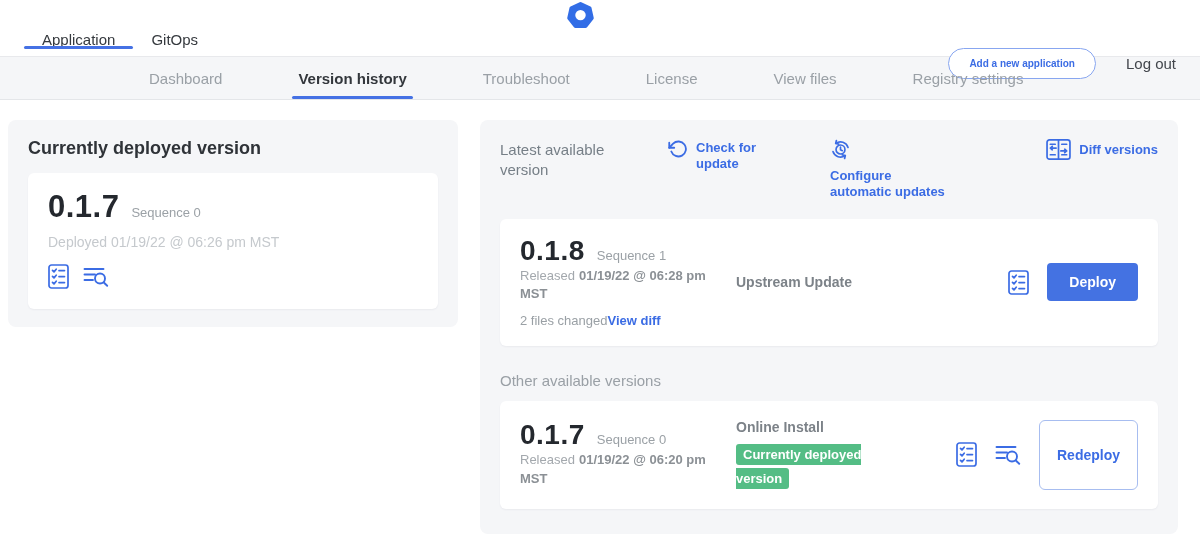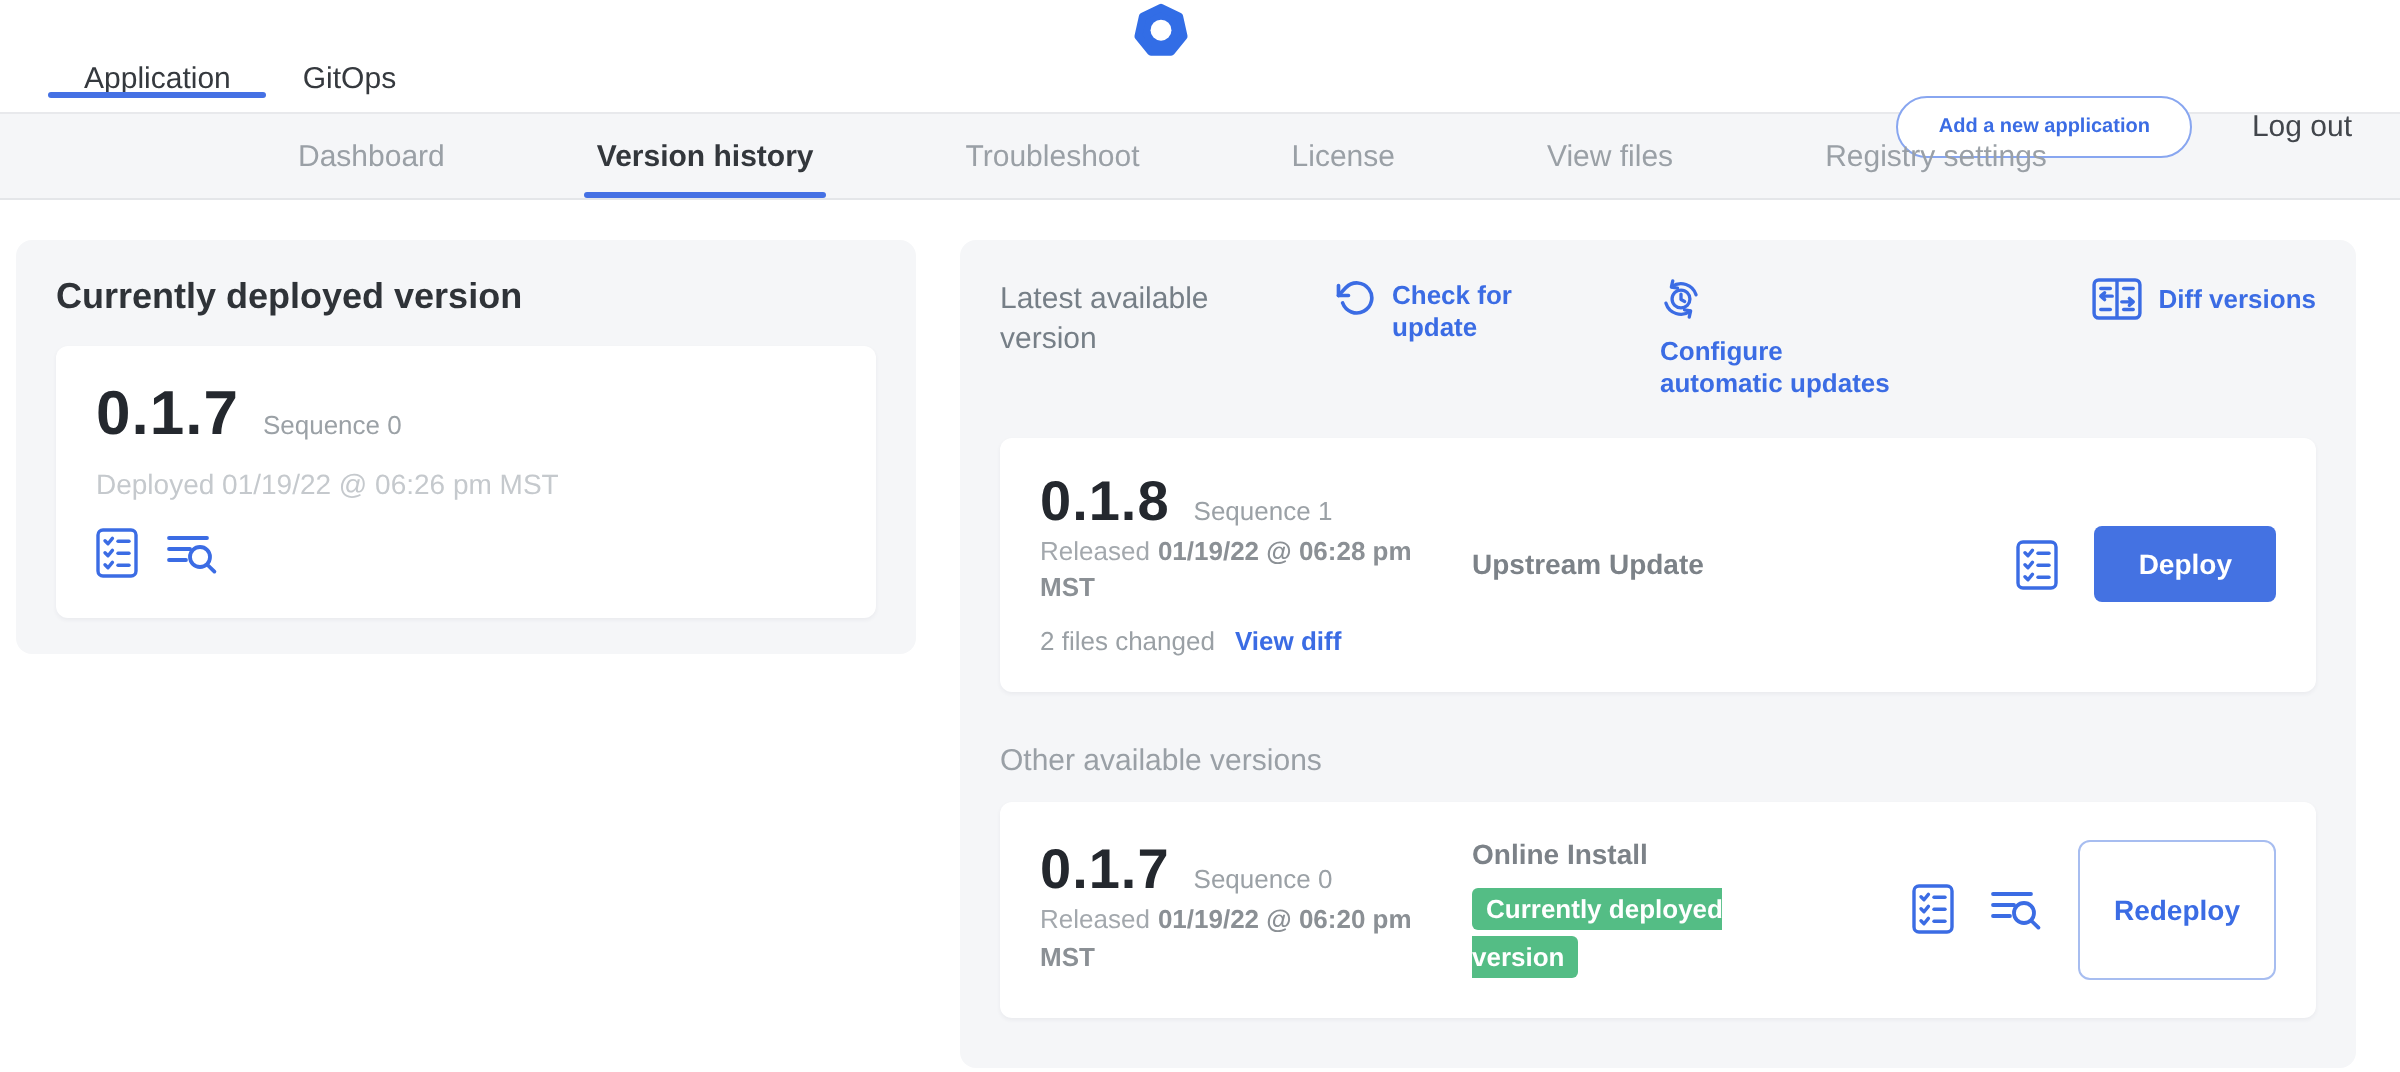--- a/index.html
+++ b/index.html
@@ -51,21 +51,21 @@
   .link-check { margin-left:36px; }  .link-check .link-text { width:66px; }
   .link-config { margin-left:68px;flex-direction:column; } .link-config .link-text { width:124px; }
   .link-diff { margin-left:auto; align-items:center; }
 
   .version-card { display:flex; align-items:center; padding:18px 20px; }
   .vc-left { width:212px; flex:none; }
   .version-card .version-number { font-size:28px; }
   .released { margin:2px 0 0; font-size:13px; line-height:1.45; width:200px; }
   .released .rel-prefix { color:#a3a8ad; margin-right:4px; }
   .released .rel-date { color:#8b9095; font-weight:700; }
-  .files-row { margin-top:9px; font-size:13px; color:#9aa0a5; display:flex; gap:10px;align-items:flex-end; }
+  .files-row { margin-top:9px; font-size:13px; color:#9aa0a5; display:flex; gap:0;align-items:flex-end; }
   .view-diff { color:#3b6ce4; font-weight:600; cursor:pointer; }
   .vc-middle { flex:1; font-size:14px; font-weight:600; color:#7c8288; padding-left:4px; }
   .vc-middle .source { margin:0; }
   .badge-wrap { width:148px; margin-top:8px; line-height:1.7; }
   .deployed-badge { display:inline; background:#54bd85; color:#fff; font-size:13px; font-weight:600; padding:3px 7px; border-radius:3px; }
   .vc-right { display:flex; align-items:center; gap:18px; flex:none; }
   .deploy-btn { background:#4472e2; color:#fff; border:none; border-radius:4px; font-size:14px; font-weight:700; padding:11px 22px; cursor:pointer; font-family:inherit; }
   .redeploy-btn { background:#fff; color:#3b6ce4; border:1px solid #a7bdf0; border-radius:6px; font-size:14px; font-weight:700; padding:26px 17px; cursor:pointer; font-family:inherit; }
   .other-title { margin:26px 0 12px; font-size:15px; color:#9aa0a6; }
 </style>

